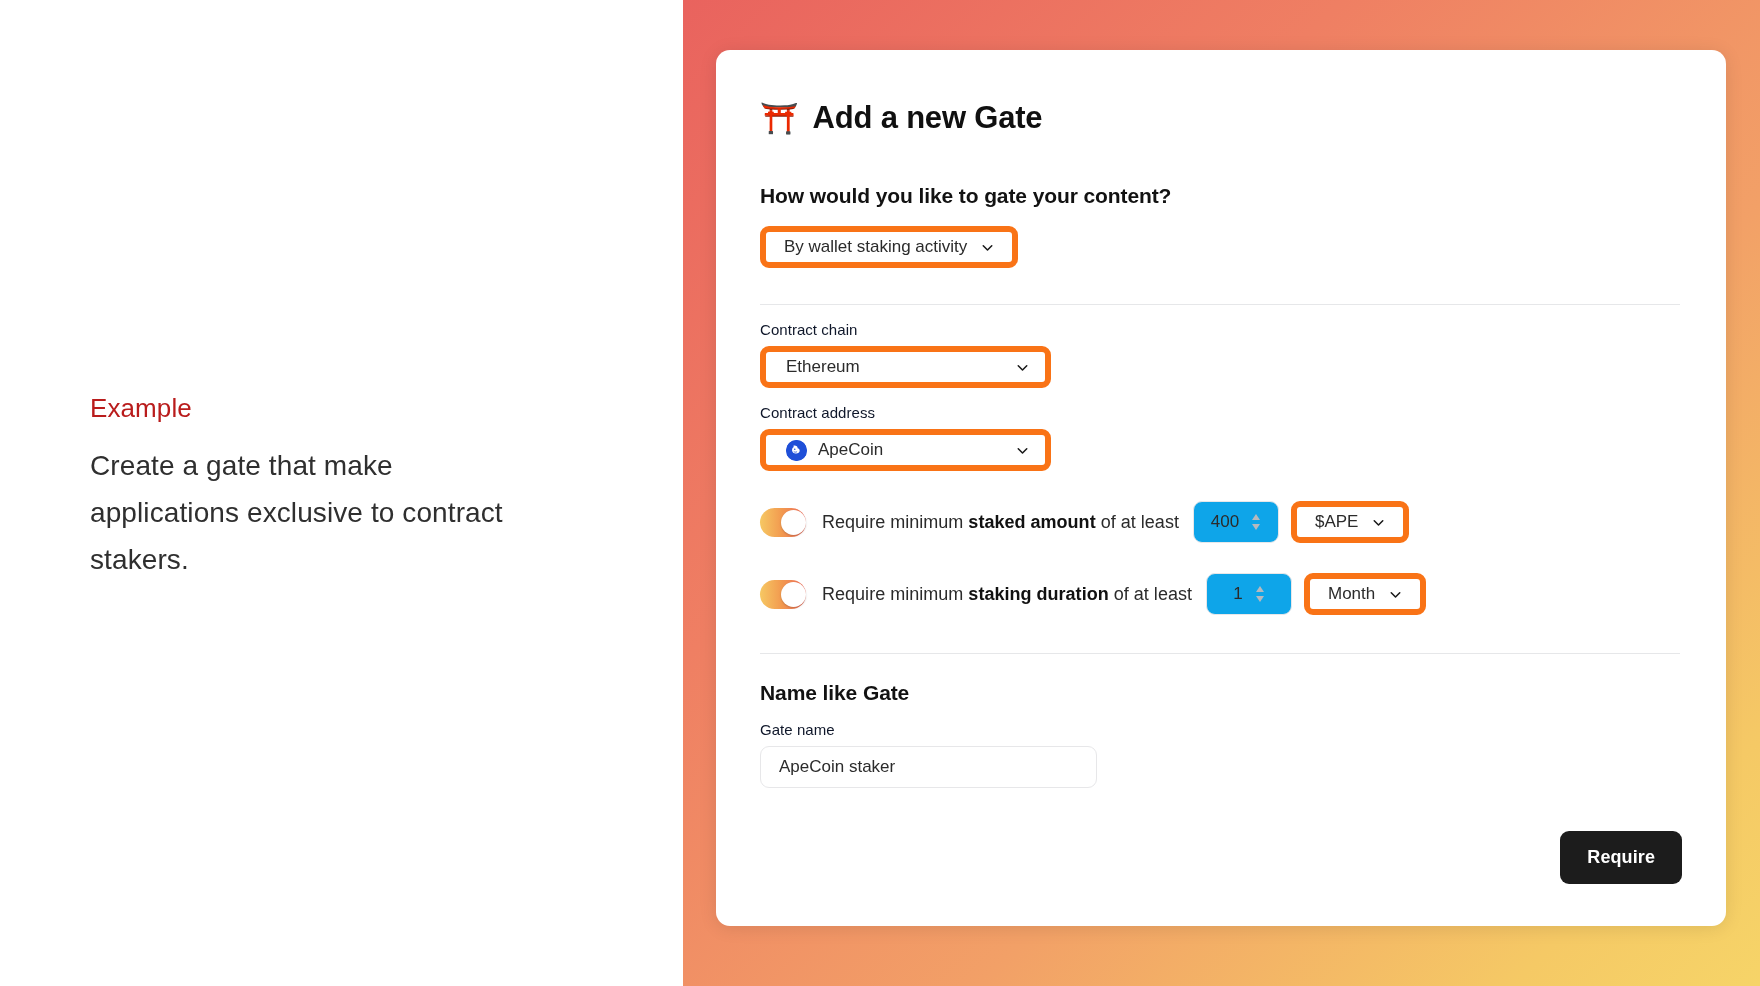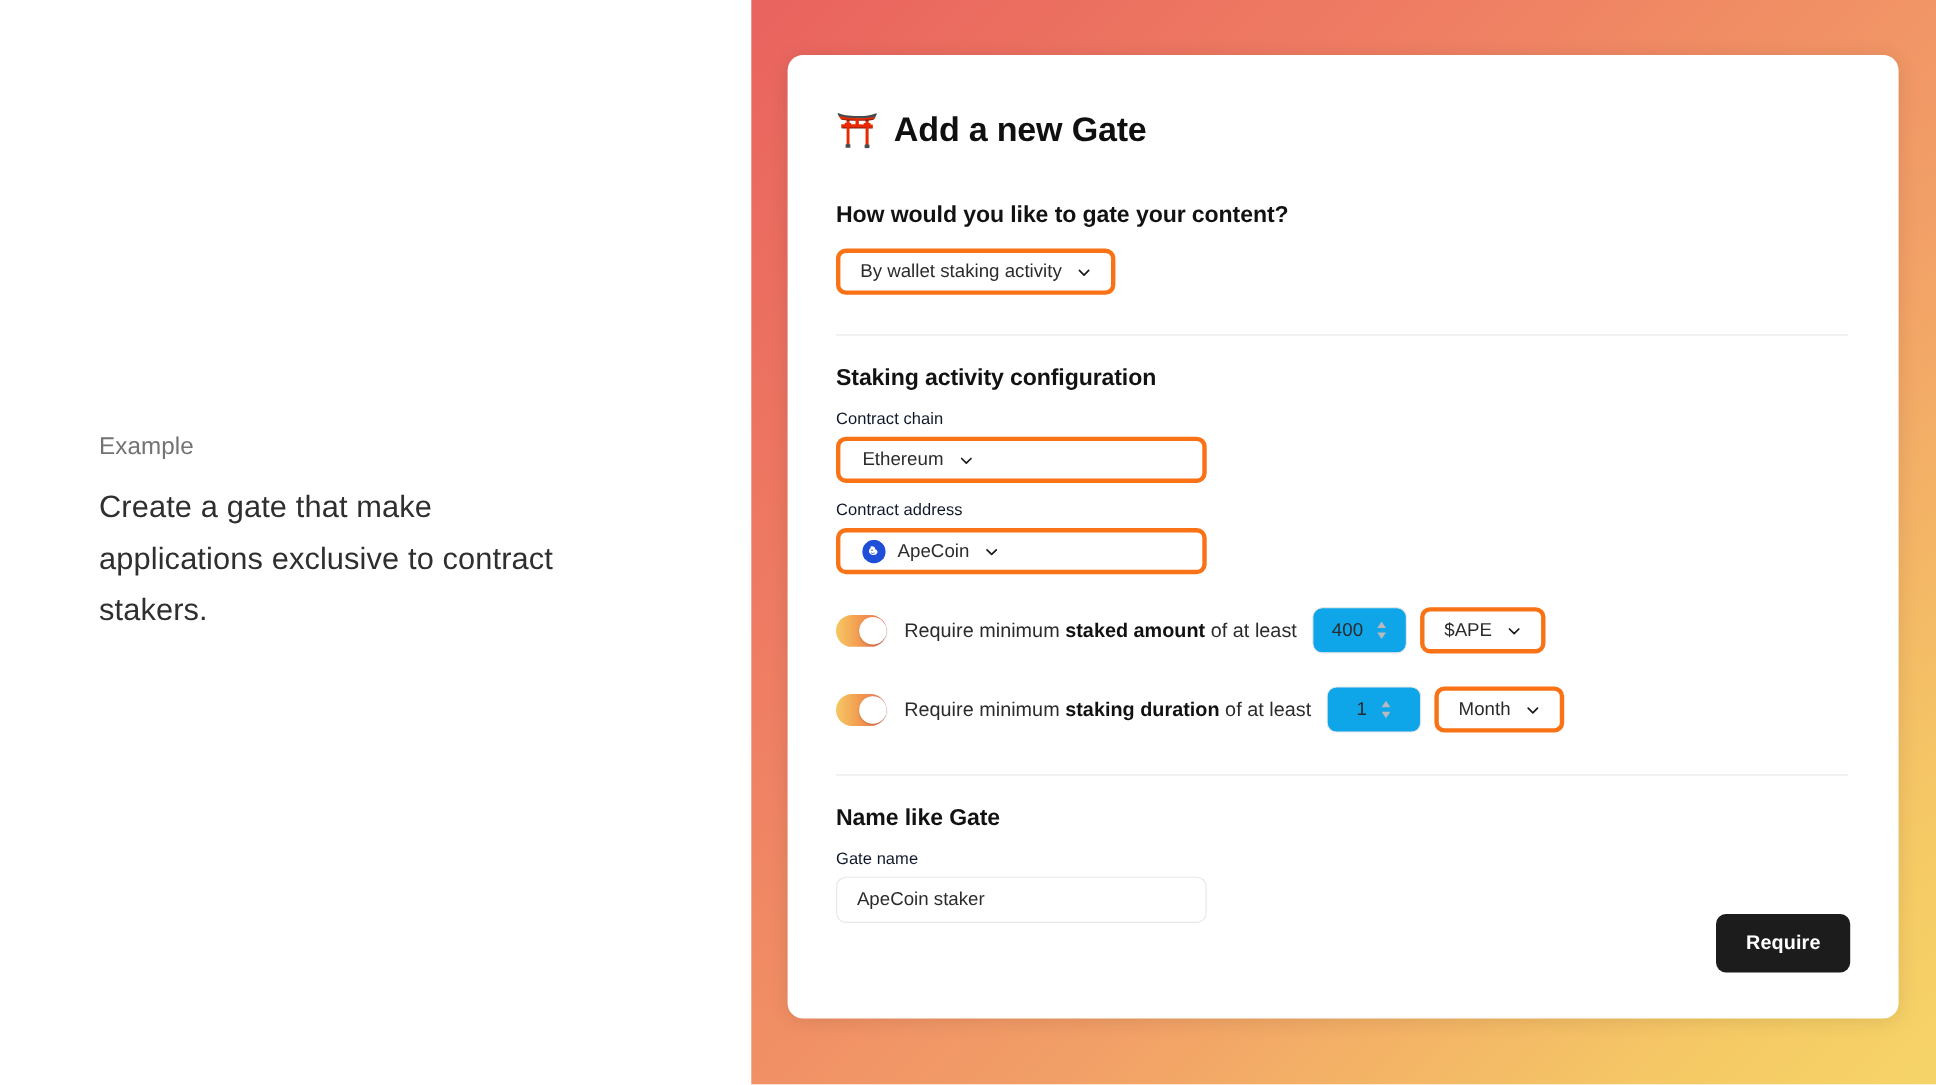--- a/index.html
+++ b/index.html
@@ -19,22 +19,22 @@
     position: relative;
     flex: 0 0 683px;
   }
   .example-block {
     position: absolute;
     left: 90px;
     top: 392px;
     width: 440px;
   }
   .example-kicker {
-    font-size: 22px;
-    color: #737373;
+    font-size: 26px;
+    color: #b91c1c;
     line-height: 1.3;
     letter-spacing: .1px;
     margin-bottom: 16px;
   }
   .example-body {
     font-size: 28px;
     color: #2f2f2f;
     line-height: 1.68;
     letter-spacing: .1px;
   }
@@ -83,31 +83,31 @@
     letter-spacing: -.1px;
   }
 
   
   .select-pill {
     display: inline-flex;
     align-items: center;
     gap: 12px;
     height: 42px;
     padding: 0 16px 0 18px;
-    border: 4px solid #f97316;
+    border: 6px solid #f97316;
     border-radius: 9px;
     background: #fff;
     font-size: 17px;
     color: #2b2b2b;
     cursor: pointer;
     white-space: nowrap;
   }
   .select-pill.wide {
-    width: 337px;
-    justify-content: flex-start;
+    width: 291px;
+    justify-content: space-between;
     padding-right: 14px;
     padding-left: 20px;
   }
   .sel-left { display: inline-flex; align-items: center; gap: 11px; }
 
   .chev {
     width: 17px; height: 17px;
     flex: 0 0 17px;
     display: inline-block;
   }
@@ -277,21 +277,20 @@
           <span class="chev">
             <svg width="17" height="17" viewBox="0 0 20 20" fill="none">
                 <path d="M5 8l5 5 5-5" stroke="#1a1a1a" stroke-width="1.8" stroke-linecap="round" stroke-linejoin="round"></path>
               </svg>
           </span>
         </div>
       </div>
 
       <div class="divider"></div>
 
-      <div class="subsection-title">Staking activity configuration</div>
 
       <div class="field-label">Contract chain</div>
       <div class="field-ctl">
         <div class="select-pill wide">
           <span class="sel-left">
             <span>Ethereum</span>
           </span>
           <span class="chev">
             <svg width="17" height="17" viewBox="0 0 20 20" fill="none">
                 <path d="M5 8l5 5 5-5" stroke="#1a1a1a" stroke-width="1.8" stroke-linecap="round" stroke-linejoin="round"></path>

